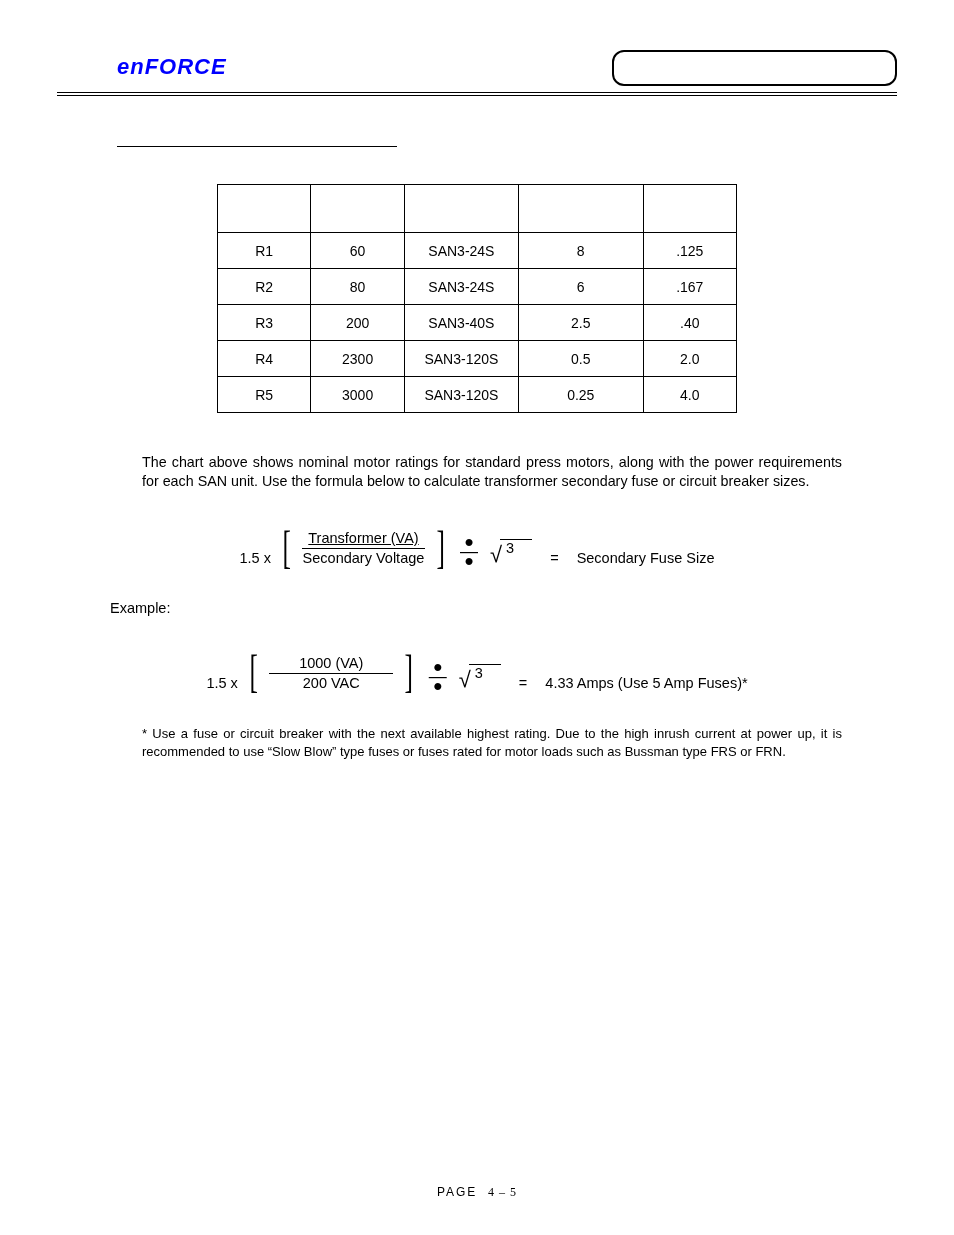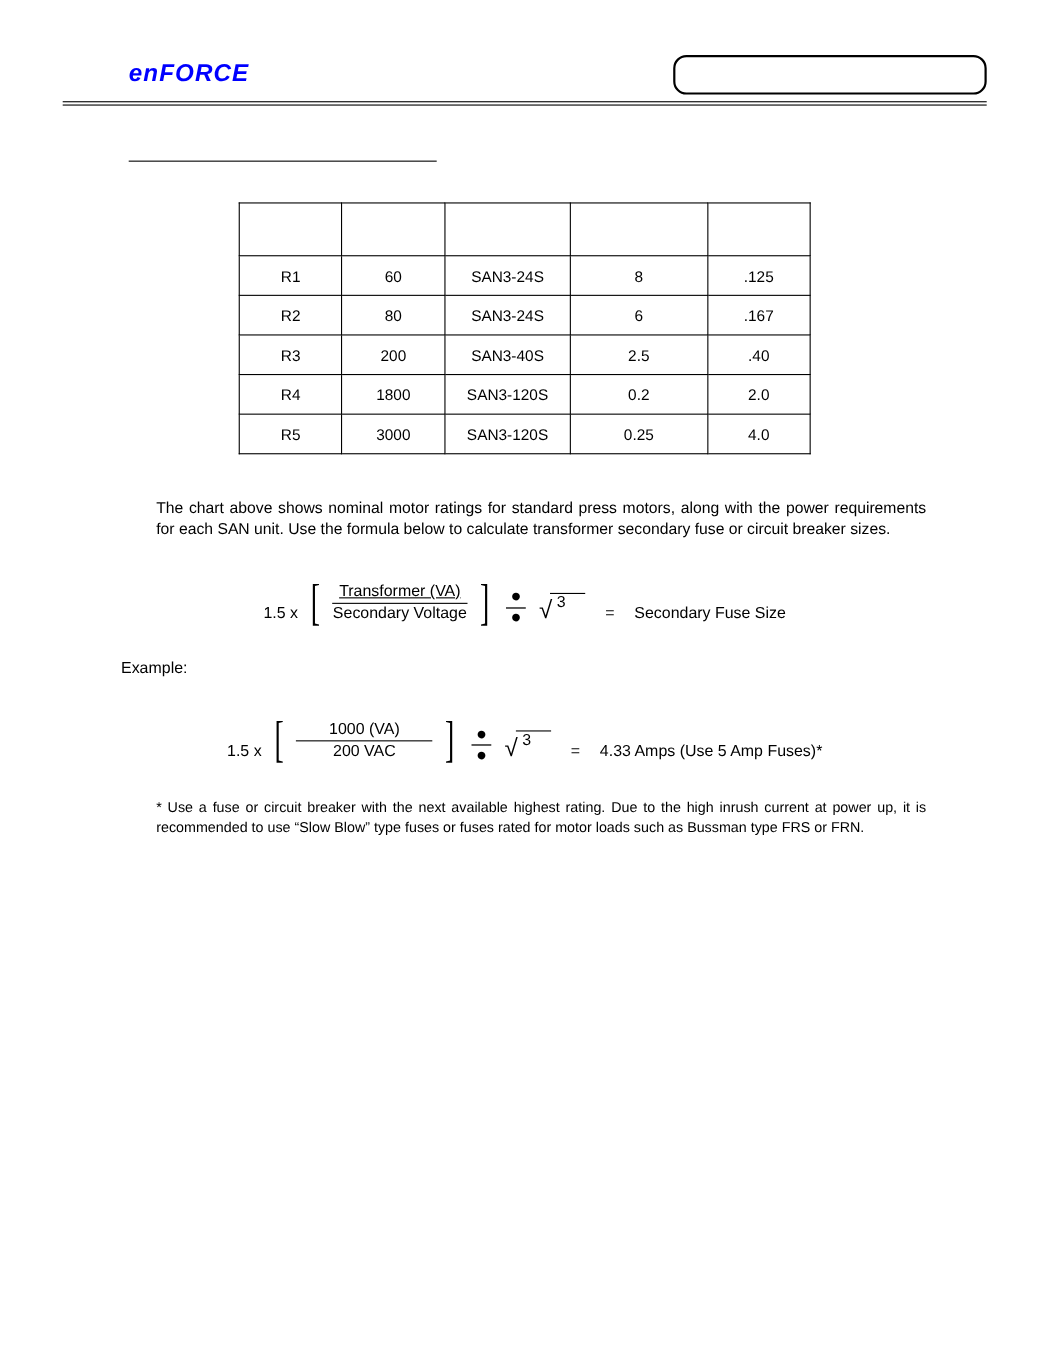--- a/index.html
+++ b/index.html
@@ -193,23 +193,23 @@
       </tr>
       <tr>
         <td>R3</td>
         <td>200</td>
         <td>SAN3-40S</td>
         <td>2.5</td>
         <td>.40</td>
       </tr>
       <tr>
         <td>R4</td>
-        <td>1800</td>
+        <td>2300</td>
         <td>SAN3-120S</td>
-        <td>0.2</td>
+        <td>0.5</td>
         <td>2.0</td>
       </tr>
       <tr>
         <td>R5</td>
         <td>3000</td>
         <td>SAN3-120S</td>
         <td>0.25</td>
         <td>4.0</td>
       </tr>
     </tbody>
@@ -258,14 +258,18 @@
     <span class="sqrt">
       <span class="radical">√</span>
         <span class="vinculum">3</span>
     </span>
     <span class="eq">=</span>
     <span>4.33 Amps (Use 5 Amp Fuses)*</span>
   </div>
 
   <p class="footnote">* Use a fuse or circuit breaker with the next available highest rating. Due to the high inrush current at power up, it is recommended to use “Slow Blow” type fuses or fuses rated for motor loads such as Bussman type FRS or FRN.</p>
 
+  <div class="footer">
+    <span>PAGE</span>&nbsp;
+    <span class="nums">4 – 5</span>
+  </div>
 
 </div>
 
 </body></html>

